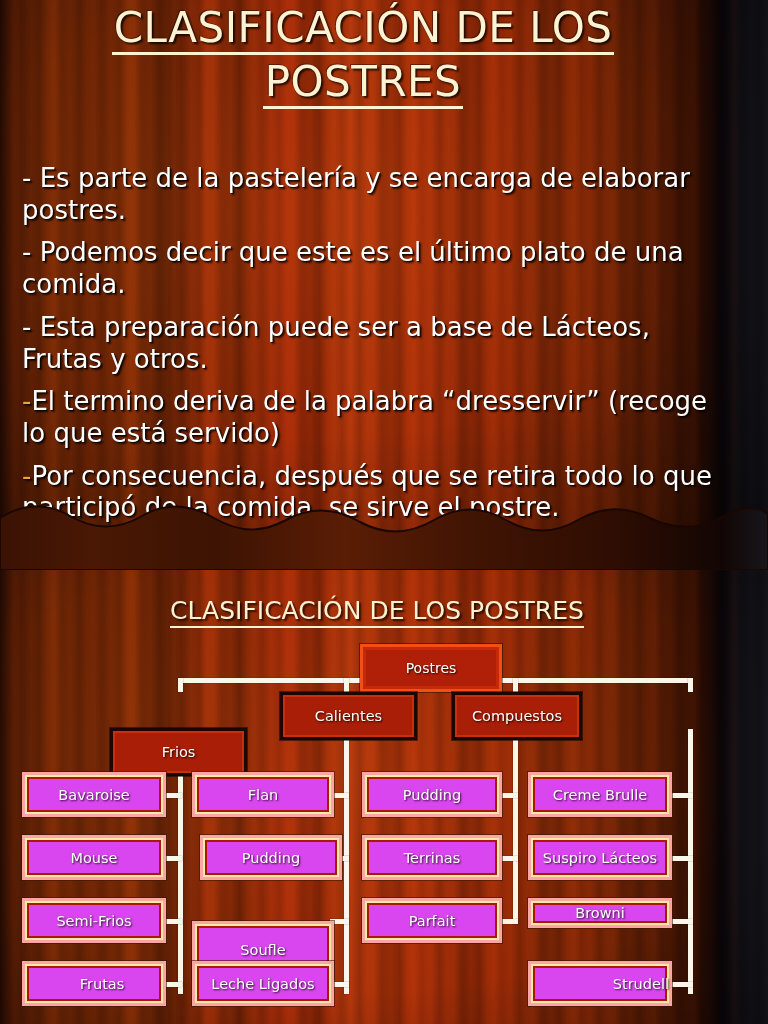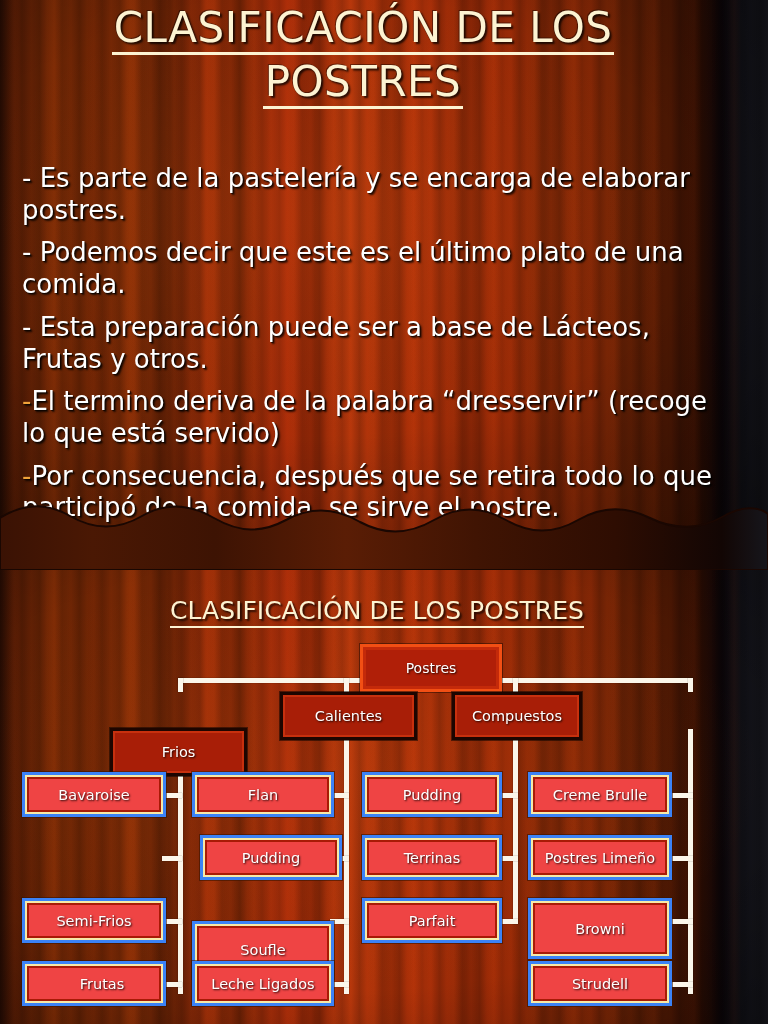--- a/index.html
+++ b/index.html
@@ -194,22 +194,22 @@
   }
 
   .node.lvl2 {
     background: #a81e07;
     border: 3px solid #1d0500;
     box-shadow: inset 0 0 0 2px #c7300e, 0 0 0 1px rgba(0,0,0,.5);
     font-size: 14.5px;
   }
 
   .node.leaf {
-    background: #ef4444;
-    border: 3px solid #3b82f6;
+    background: #d946ef;
+    border: 3px solid #fca5a5;
     box-shadow: inset 0 0 0 2px #f7e9a8, inset 0 0 0 4px #a81a06, 0 0 0 1px rgba(60,20,0,.6);
     font-size: 14.5px;
   }
 </style>
 </head>
 <body>
 
 <div class="page">
 
   <section class="slide1">
@@ -323,20 +323,23 @@
       <div class="node lvl2" style="left:280px; top:122px; width:137px; height:48px;">
         <span>Calientes</span>
       </div>
       <div class="node lvl2" style="left:452px; top:122px; width:130px; height:48px;">
         <span>Compuestos</span>
       </div>
 
       <div class="node leaf" style="left:22px; top:202px; width:144px; height:45px;">
         <span>Bavaroise</span>
       </div>
+      <div class="node leaf" style="left:22px; top:265px; width:144px; height:45px;">
+        <span>Mouse</span>
+      </div>
       <div class="node leaf" style="left:22px; top:328px; width:144px; height:45px;">
         <span>Semi-Frios</span>
       </div>
       <div class="node leaf" style="left:22px; top:391px; width:144px; height:45px;padding-left:16px;">
         <span>Frutas</span>
       </div>
 
       <div class="node leaf" style="left:192px; top:202px; width:142px; height:45px;">
         <span>Flan</span>
       </div>
@@ -357,25 +360,25 @@
         <span>Terrinas</span>
       </div>
       <div class="node leaf" style="left:528px; top:202px; width:144px; height:45px;">
         <span>Creme Brulle</span>
       </div>
 
       <div class="node leaf" style="left:362px; top:328px; width:140px; height:45px;">
         <span>Parfait</span>
       </div>
       <div class="node leaf" style="left:528px; top:265px; width:144px; height:45px;">
-        <span>Postres Limeño</span>
-      </div>
-      <div class="node leaf" style="left:528px; top:328px; width:144px; height:61px;">
+        <span>Suspiro Lácteos</span>
+      </div>
+      <div class="node leaf" style="left:528px; top:328px; width:144px; height:30px;">
         <span>Browni</span>
       </div>
-      <div class="node leaf" style="left:528px; top:391px; width:144px; height:45px;">
+      <div class="node leaf" style="left:528px; top:391px; width:144px; height:45px;justify-content:flex-end;">
         <span>Strudell</span>
       </div>
 
     </div>
   </section>
 
 </div>
 
 </body></html>

